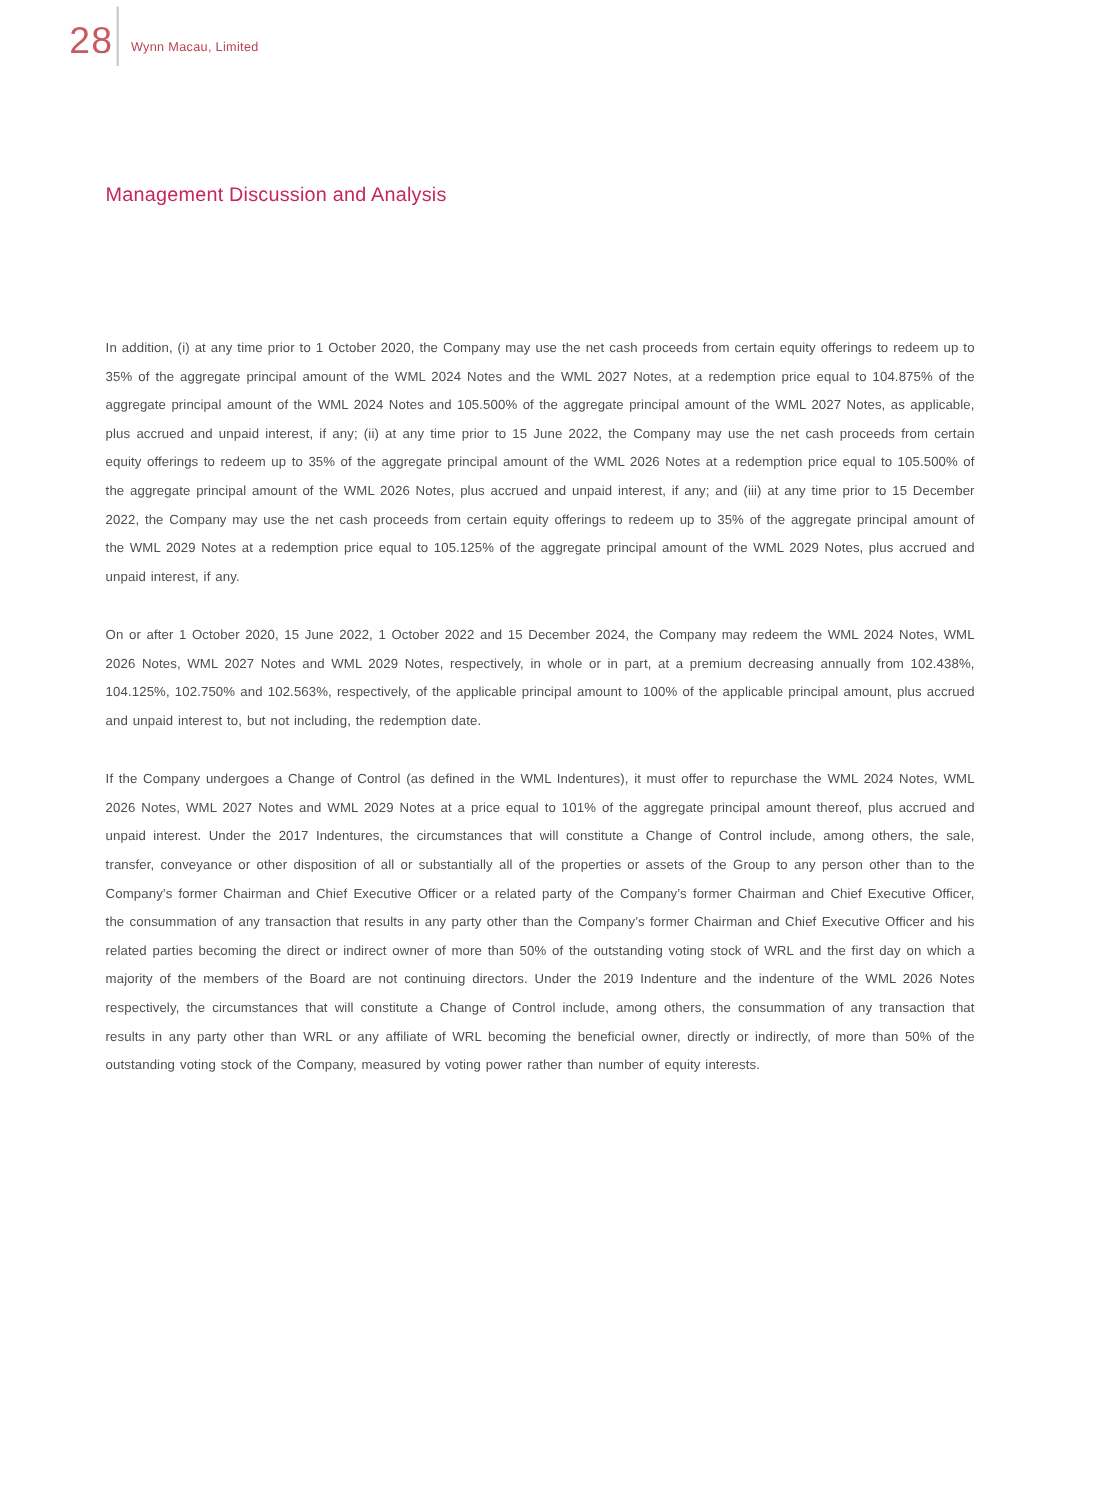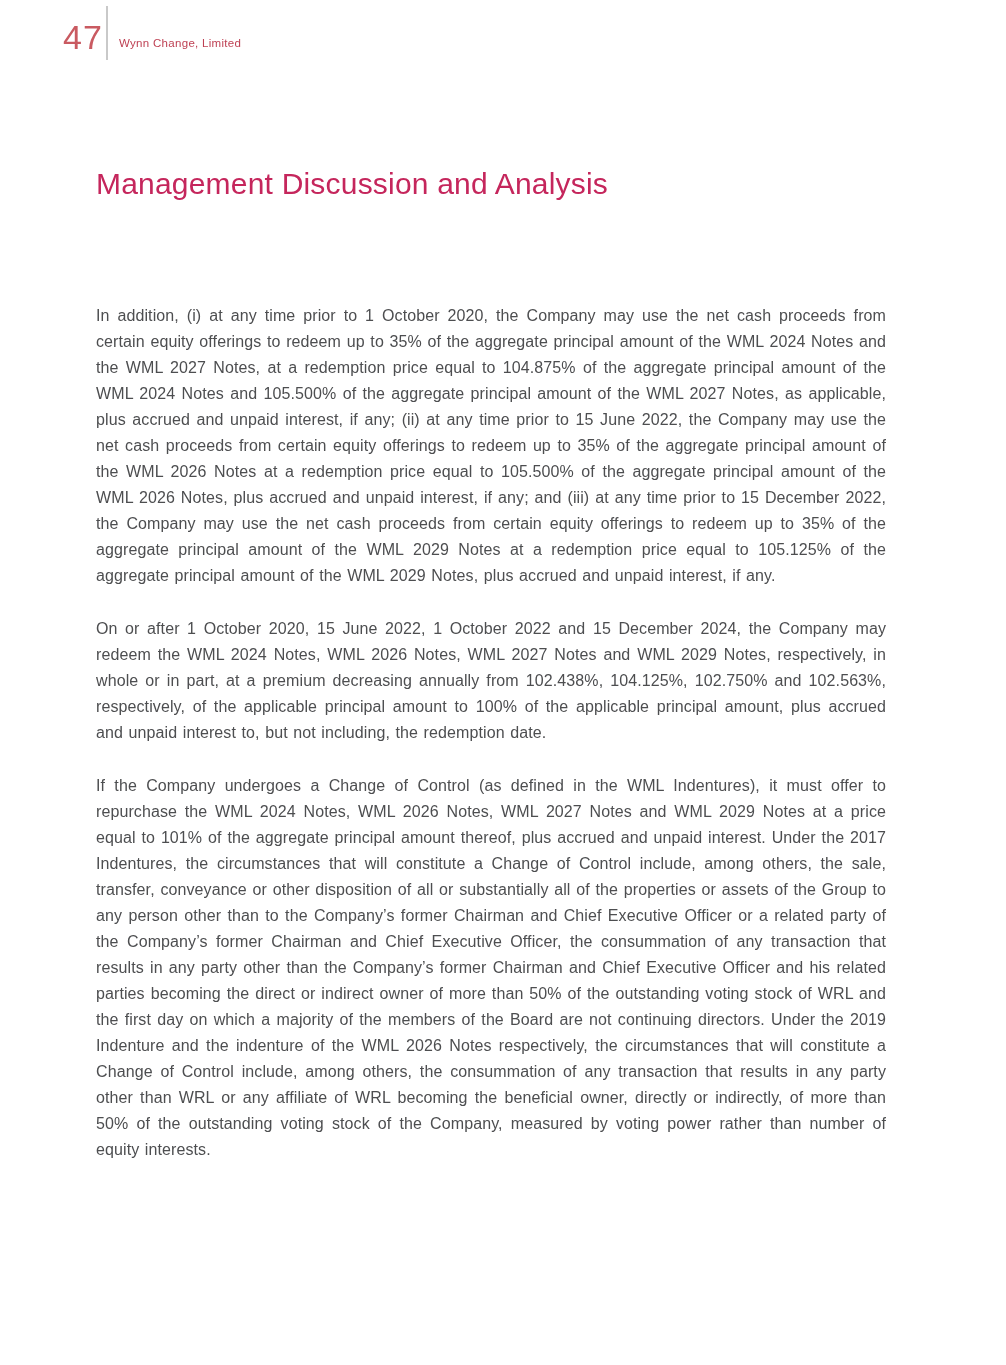--- a/index.html
+++ b/index.html
@@ -48,51 +48,51 @@
     top: 37px;
     font-size: 11.5px;
     letter-spacing: 0.3px;
     font-weight: 400;
     color: var(--header-text, #BE4053);
   }
   .doc-title {
     position: absolute;
     left: 96px;
     top: 167px;
-    font-size: 30px;
+    font-size: 18px;
     font-weight: 500;
     letter-spacing: 0.2px;
     color: var(--accent-title, #C5265C);
   }
   .body-copy {
     position: absolute;
     left: 96px;
     top: 303px;
     width: 790px;
   }
   .body-copy p {
-    font-size: 16px;
+    font-size: 12px;
     line-height: 26px;
     letter-spacing: 0.1px;
     word-spacing: 1px;
     text-align: justify;
     color: var(--body-text, #4D4E50);
     margin: 0 0 27px 0;
   }
   .body-copy p:last-child { margin-bottom: 16px; }
 </style>
 </head>
 <body>
 
 <div class="page">
 
   <header class="page-header">
-    <span class="page-number">47</span>
+    <span class="page-number">28</span>
     <span class="header-divider"></span>
-    <span class="company-name">Wynn Change, Limited</span>
+    <span class="company-name">Wynn Macau, Limited</span>
   </header>
 
   <h1 class="doc-title">Management Discussion and Analysis</h1>
 
   <main class="body-copy">
     <p>In addition, (i) at any time prior to 1 October 2020, the Company may use the net cash proceeds from certain equity offerings to redeem up to 35% of the aggregate principal amount of the WML 2024 Notes and the WML 2027 Notes, at a redemption price equal to 104.875% of the aggregate principal amount of the WML 2024 Notes and 105.500% of the aggregate principal amount of the WML 2027 Notes, as applicable, plus accrued and unpaid interest, if any; (ii) at any time prior to 15 June 2022, the Company may use the net cash proceeds from certain equity offerings to redeem up to 35% of the aggregate principal amount of the WML 2026 Notes at a redemption price equal to 105.500% of the aggregate principal amount of the WML 2026 Notes, plus accrued and unpaid interest, if any; and (iii) at any time prior to 15 December 2022, the Company may use the net cash proceeds from certain equity offerings to redeem up to 35% of the aggregate principal amount of the WML 2029 Notes at a redemption price equal to 105.125% of the aggregate principal amount of the WML 2029 Notes, plus accrued and unpaid interest, if any.</p>
     <p>On or after 1 October 2020, 15 June 2022, 1 October 2022 and 15 December 2024, the Company may redeem the WML 2024 Notes, WML 2026 Notes, WML 2027 Notes and WML 2029 Notes, respectively, in whole or in part, at a premium decreasing annually from 102.438%, 104.125%, 102.750% and 102.563%, respectively, of the applicable principal amount to 100% of the applicable principal amount, plus accrued and unpaid interest to, but not including, the redemption date.</p>
     <p>If the Company undergoes a Change of Control (as defined in the WML Indentures), it must offer to repurchase the WML 2024 Notes, WML 2026 Notes, WML 2027 Notes and WML 2029 Notes at a price equal to 101% of the aggregate principal amount thereof, plus accrued and unpaid interest. Under the 2017 Indentures, the circumstances that will constitute a Change of Control include, among others, the sale, transfer, conveyance or other disposition of all or substantially all of the properties or assets of the Group to any person other than to the Company’s former Chairman and Chief Executive Officer or a related party of the Company’s former Chairman and Chief Executive Officer, the consummation of any transaction that results in any party other than the Company’s former Chairman and Chief Executive Officer and his related parties becoming the direct or indirect owner of more than 50% of the outstanding voting stock of WRL and the first day on which a majority of the members of the Board are not continuing directors. Under the 2019 Indenture and the indenture of the WML 2026 Notes respectively, the circumstances that will constitute a Change of Control include, among others, the consummation of any transaction that results in any party other than WRL or any affiliate of WRL becoming the beneficial owner, directly or indirectly, of more than 50% of the outstanding voting stock of the Company, measured by voting power rather than number of equity interests.</p>
   </main>
 

